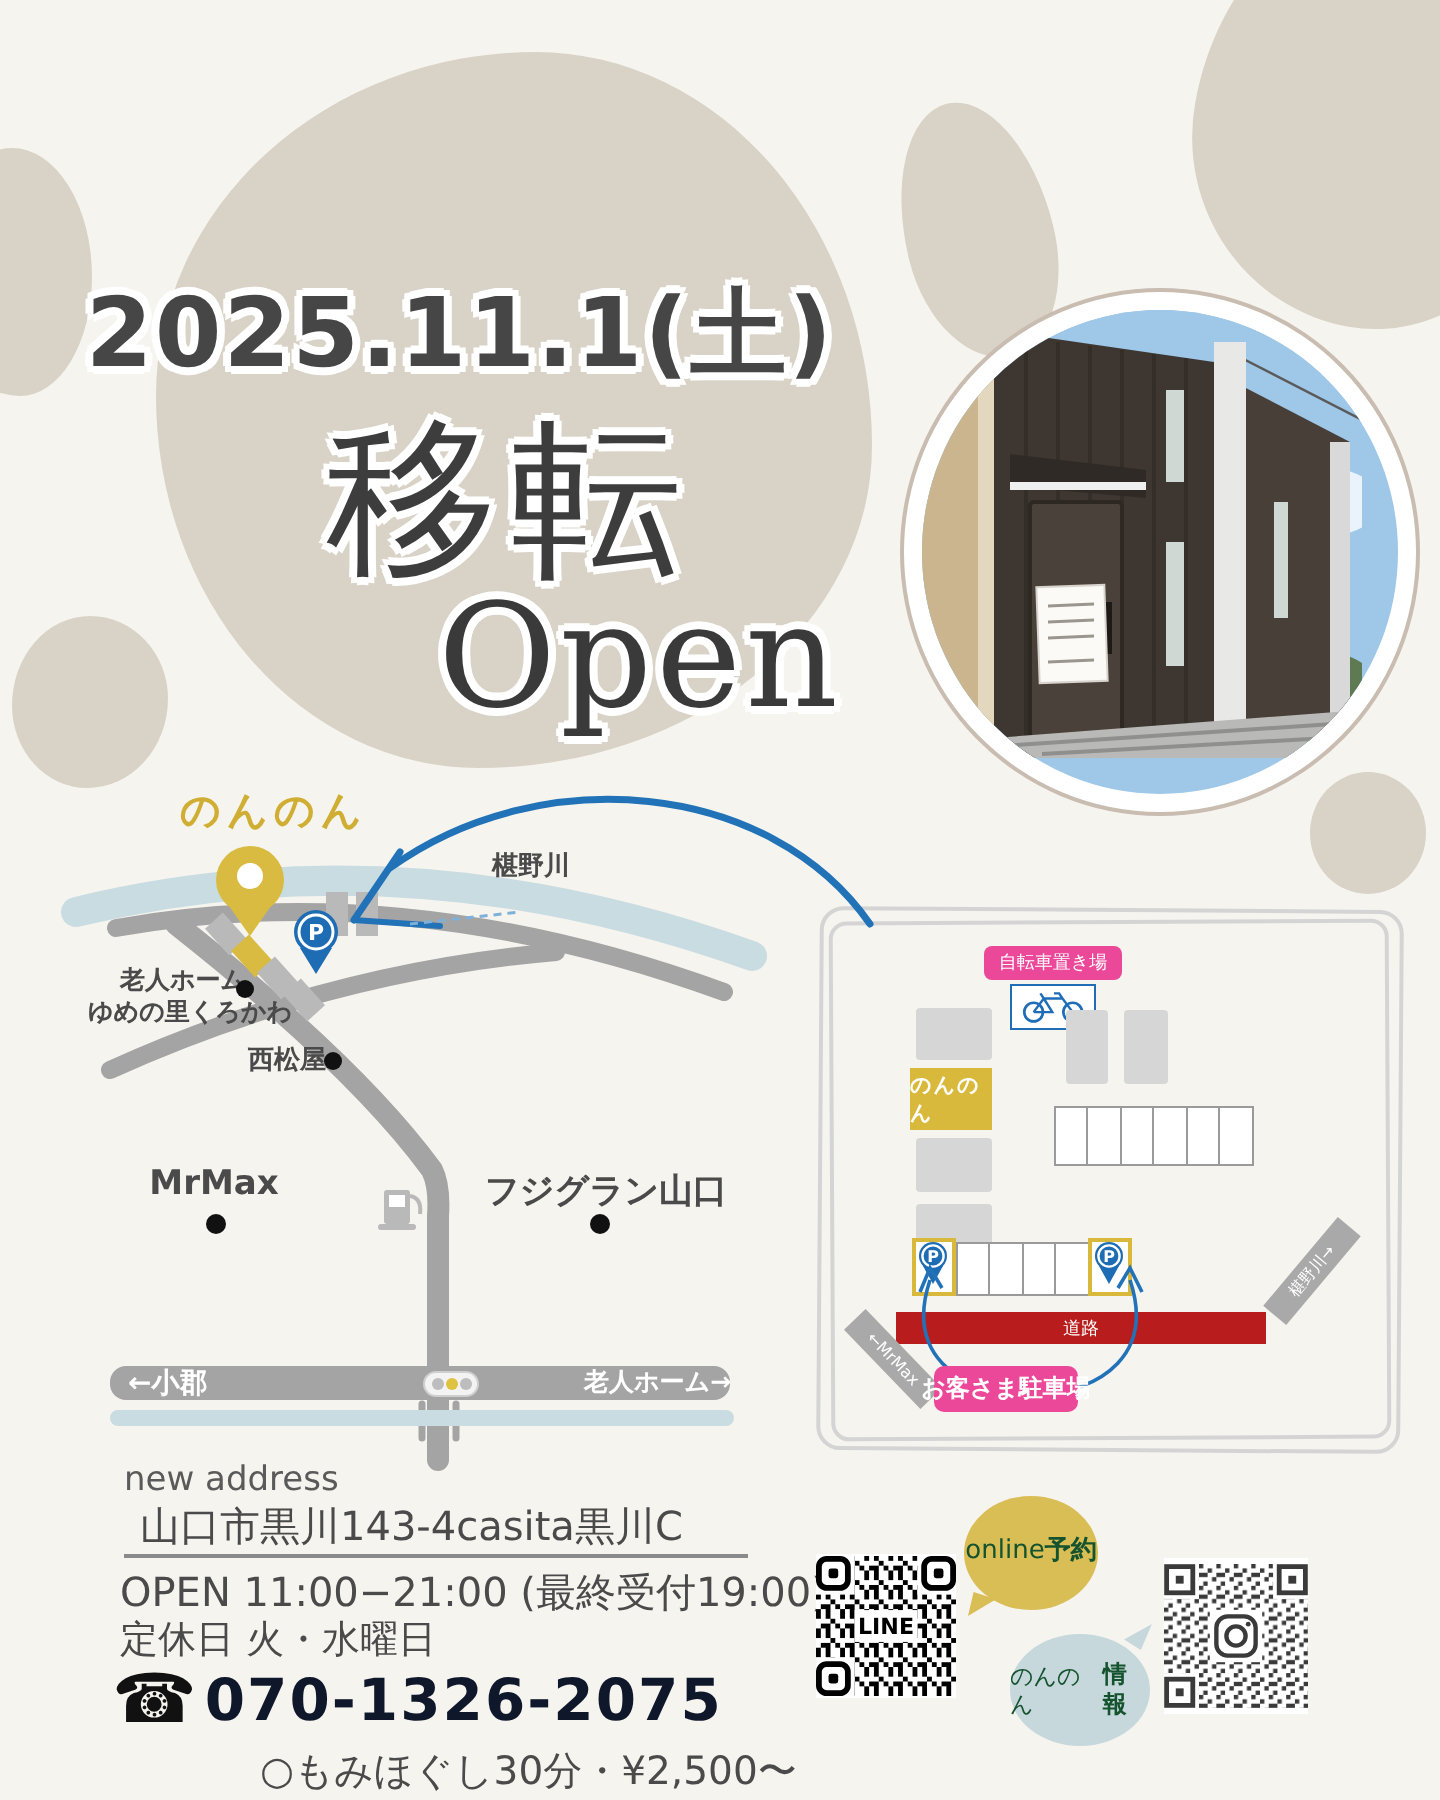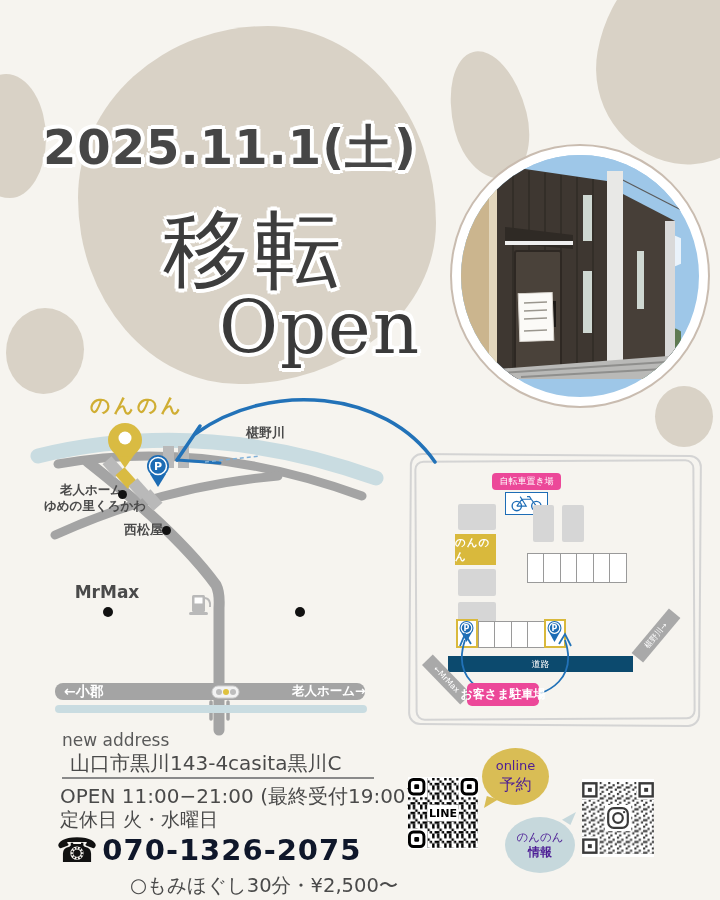--- a/index.html
+++ b/index.html
@@ -15,36 +15,36 @@
   .open{font-family:"DejaVu Serif",serif;font-size:72px;color:#3a3a3a;letter-spacing:2px;}
   .photo{left:452px;top:146px;width:238px;height:242px;border-radius:50%;border:9px solid #fff;box-shadow:0 0 0 2px #c9bcb0;overflow:hidden;background:#9ec7e8;}
   .maplabel{position:absolute;color:#4a4a4a;white-space:nowrap;}
   .dot{position:absolute;width:9px;height:9px;border-radius:50%;background:#111;}
   .pill{background:#ec4899;color:#fff;display:flex;align-items:center;justify-content:center;white-space:nowrap;}
   .grayrect{position:absolute;background:#d6d6d6;border-radius:2px;}
   .cellrow{position:absolute;display:flex;}
   .cell{width:16px;height:28px;background:#fff;border:1.5px solid #9a9a9a;margin-left:-1.5px;}
   .ycell{position:absolute;width:18px;height:25px;background:#fff;border:2.5px solid #d9b93c;}
   .diagroad{position:absolute;background:#a9a9a9;color:#fff;font-size:8px;display:flex;align-items:center;justify-content:center;white-space:nowrap;}
-  .bubble{position:absolute;border-radius:50%;display:flex;flex-direction:column;align-items:center;justify-content:center;color:#4c1d95;line-height:1.25;}
+  .bubble{position:absolute;border-radius:50%;display:flex;flex-direction:row;align-items:center;justify-content:center;color:#14532d;line-height:1.25;}
   .frame{position:absolute;border:2.5px solid #d4d4d4;border-radius:12px;}
 </style>
 </head>
 <body>
 
 <div class="stage">
 
   <div class="blob" style="left:78px;top:26px;width:358px;height:358px;border-radius:53% 47% 55% 45% / 48% 55% 45% 52%;"></div>
   <div class="blob" style="left:598px;top:-50px;width:190px;height:215px;border-radius:48% 52% 50% 50% / 55% 45% 55% 45%;transform:rotate(10deg);"></div>
   <div class="blob" style="left:452px;top:50px;width:74px;height:130px;border-radius:50% 50% 48% 52% / 55% 55% 45% 45%;transform:rotate(-14deg);"></div>
   <div class="blob" style="left:-34px;top:74px;width:80px;height:124px;border-radius:50% 50% 45% 55% / 50% 52% 48% 50%;"></div>
   <div class="blob" style="left:6px;top:308px;width:78px;height:86px;border-radius:50% 50% 52% 48% / 52% 48% 52% 48%;"></div>
   <div class="blob" style="left:655px;top:386px;width:58px;height:61px;border-radius:50%;"></div>
 
-  <div class="abs ctr big-date outline" style="left:20px;top:116px;width:420px;">2025.11.1(土)</div>
+  <div class="abs ctr big-date outline" style="left:20px;top:135px;width:420px;">2025.11.1(土)</div>
   <div class="abs ctr move outline" style="left:40px;top:192px;width:430px;">移転</div>
   <div class="abs ctr open outline" style="left:180px;top:286px;width:280px;">Open</div>
 
   <div class="abs photo">
     <svg width="220" height="224" viewBox="0 0 220 224">
       <rect x="0" y="0" width="220" height="224" fill="#9ec7e8"></rect>
       <ellipse cx="196" cy="96" rx="34" ry="18" fill="#eaf3fb"></ellipse>
       <ellipse cx="176" cy="70" rx="22" ry="12" fill="#ffffff" opacity="0.8"></ellipse>
       <line x1="148" y1="18" x2="226" y2="58" stroke="#5a5a5a" stroke-width="1.2"></line>
       <circle cx="206" cy="196" r="24" fill="#5e7a52"></circle>
@@ -139,20 +139,21 @@
     
     <div class="maplabel" style="left:62px;top:4px;font-size:20px;font-weight:bold;letter-spacing:3px;color:#d0ae33;">のんのん</div>
     <div class="maplabel" style="left:218px;top:36px;font-size:13px;font-weight:bold;">椹野川</div>
     <div class="maplabel" style="left:32px;top:94px;font-size:12.5px;font-weight:bold;">老人ホーム</div>
     <div class="maplabel" style="left:16px;top:110px;font-size:12.5px;font-weight:bold;">ゆめの里くろかわ</div>
     <div class="dot" style="left:90px;top:102px;"></div>
     <div class="maplabel" style="left:96px;top:133px;font-size:13px;font-weight:bold;">西松屋</div>
     <div class="dot" style="left:134px;top:138px;"></div>
     <div class="maplabel ctr" style="left:39px;top:194px;width:80px;font-size:17px;font-weight:bold;">MrMax</div>
     <div class="dot" style="left:75px;top:219px;width:10px;height:10px;"></div>
+    <div class="maplabel ctr" style="left:205px;top:196px;width:140px;font-size:17px;font-weight:bold;">フジグラン山口</div>
     <div class="dot" style="left:267px;top:219px;width:10px;height:10px;"></div>
     <div class="maplabel" style="left:36px;top:295px;font-size:14px;font-weight:bold;color:#fff;">←小郡</div>
     <div class="maplabel" style="left:264px;top:295px;font-size:12.5px;font-weight:bold;color:#fff;">老人ホーム→</div>
   </div>
 
   <div class="abs" style="left:405px;top:450px;width:300px;height:280px;">
     <div class="frame" style="left:4px;top:4px;right:4px;bottom:4px;transform:rotate(0.4deg);"></div>
     <div class="frame" style="left:10px;top:10px;right:10px;bottom:10px;border-width:2px;border-radius:9px;transform:rotate(-0.3deg);"></div>
 
     <div class="pill" style="left:87px;top:23px;width:69px;height:17px;position:absolute;border-radius:4px;font-size:9px;">
@@ -198,21 +199,21 @@
         <circle cx="8.5" cy="8" r="5.3" fill="none" stroke="#fff" stroke-width="1.2"></circle>
       <text x="8.5" y="11" font-size="8" font-weight="bold" fill="#fff" text-anchor="middle">P</text>
     </svg>
     <svg class="abs" style="left:141px;top:170px;" width="17" height="24" viewBox="0 0 17 24">
       <polygon points="3.5,13 13.5,13 8.5,22" fill="#1d6cb4"></polygon>
         <circle cx="8.5" cy="8" r="7" fill="#1d6cb4"></circle>
         <circle cx="8.5" cy="8" r="5.3" fill="none" stroke="#fff" stroke-width="1.2"></circle>
       <text x="8.5" y="11" font-size="8" font-weight="bold" fill="#fff" text-anchor="middle">P</text>
     </svg>
 
-    <div class="abs" style="left:43px;top:206px;width:185px;height:16px;background:#0c4a6e;color:#fff;font-size:9px;display:flex;align-items:center;justify-content:center;">
+    <div class="abs" style="left:43px;top:206px;width:185px;height:16px;background:#b91c1c;color:#fff;font-size:9px;display:flex;align-items:center;justify-content:center;">
         <span>道路</span>
       </div>
     <div class="diagroad" style="left:14px;top:222px;width:55px;height:15px;transform:rotate(46deg);">
         <span>←MrMax</span>
       </div>
     <div class="diagroad" style="left:222px;top:178px;width:58px;height:15px;transform:rotate(-50deg);">
         <span>椹野川→</span>
       </div>
 
     <svg class="abs" style="left:40px;top:178px;" width="140" height="82" viewBox="0 0 140 82">
@@ -268,21 +269,21 @@
       <rect x="2.6" y="2.6" width="2" height="2" rx="0.5" fill="#000"></rect>
         <rect x="24.4" y="2.6" width="2" height="2" rx="0.5" fill="#000"></rect>
         <rect x="2.6" y="24.4" width="2" height="2" rx="0.5" fill="#000"></rect>
       <rect x="8" y="11.2" width="13" height="6.6" fill="#fff"></rect>
       <text x="14.5" y="16.2" font-size="4.6" font-weight="bold" fill="#000" text-anchor="middle">LINE</text>
     </svg>
   </div>
 
   <div class="bubble" style="left:482px;top:748px;width:67px;height:57px;background:#d9bd55;">
     <span style="font-size:13px;">online</span>
-    <span style="font-size:16px;font-weight:normal;">予約</span>
+    <span style="font-size:13px;font-weight:bold;">予約</span>
   </div>
   <div class="abs" style="left:484px;top:796px;width:14px;height:12px;background:#d9bd55;clip-path:polygon(0 100%,20% 0,100% 30%);"></div>
 
   <div class="bubble" style="left:505px;top:817px;width:70px;height:56px;background:#c6d8dc;">
     <span style="font-size:11.5px;">のんのん</span>
     <span style="font-size:12px;font-weight:bold;">情報</span>
   </div>
   <div class="abs" style="left:562px;top:812px;width:14px;height:13px;background:#c6d8dc;clip-path:polygon(100% 0,0 60%,60% 100%);"></div>
 
   <div class="abs" style="left:582px;top:779px;width:72px;height:78px;background:#fff;">

